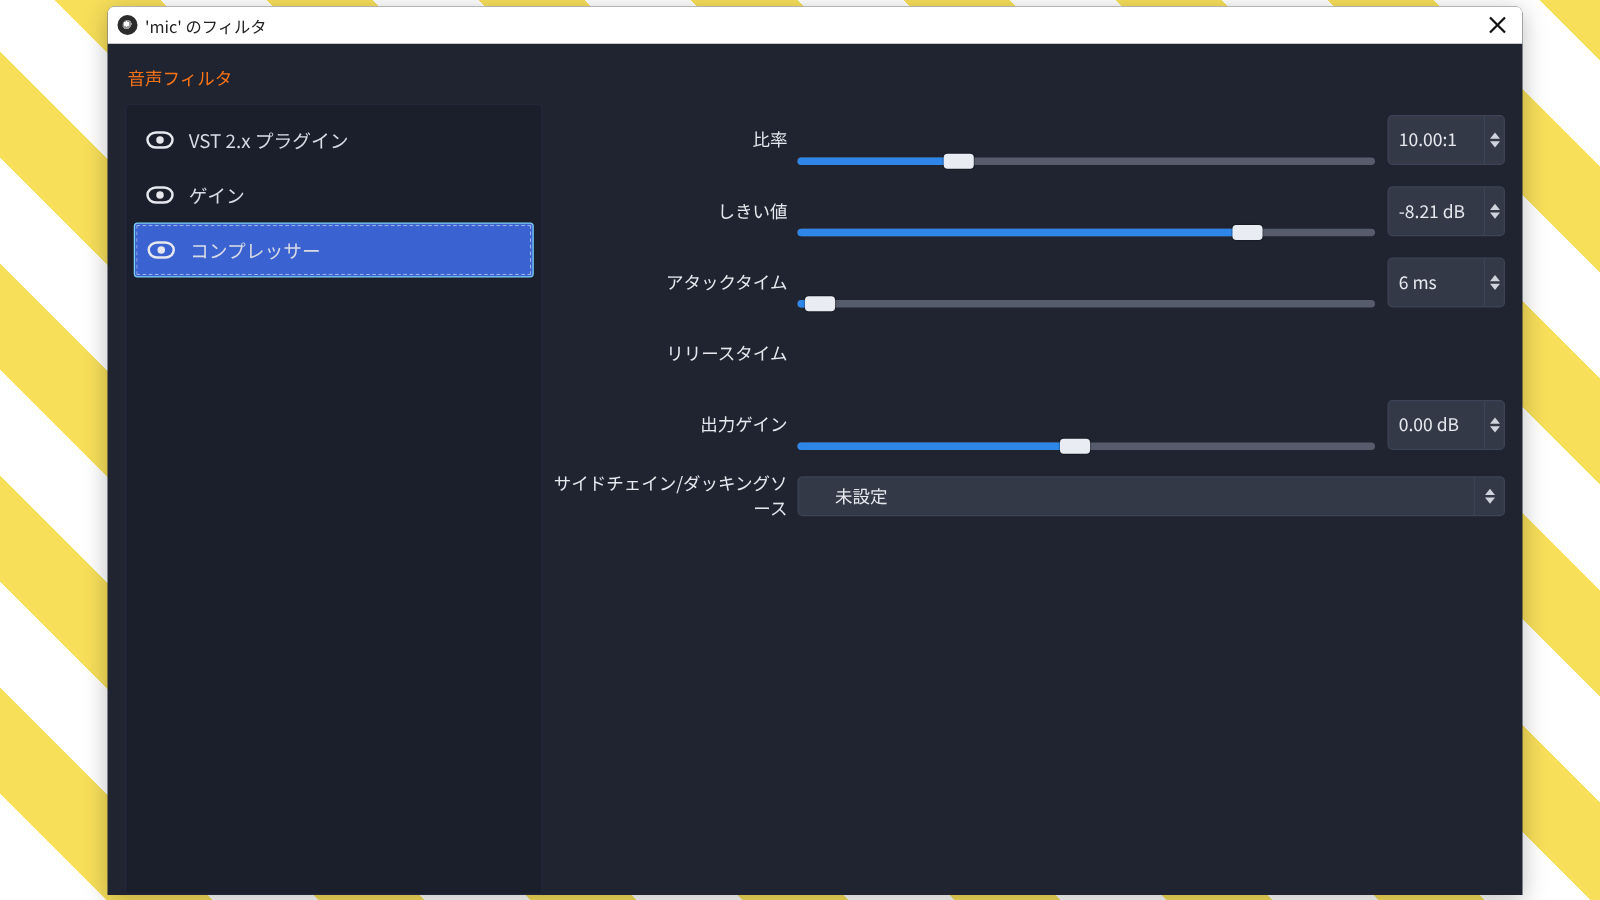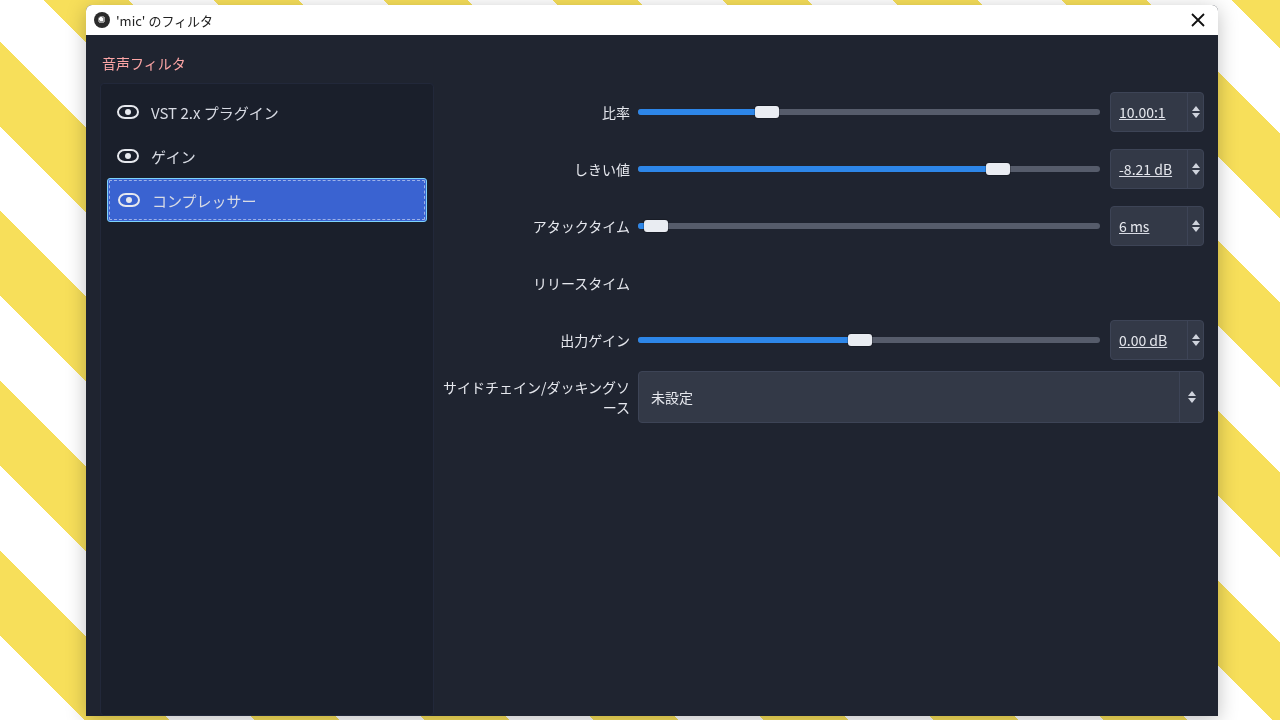--- a/index.html
+++ b/index.html
@@ -37,21 +37,21 @@
   .titlebar .title-text { flex: 1; }
   .titlebar .close-btn {
     width: 28px; height: 24px; display: flex; align-items: center; justify-content: center;
     font-size: 16px; cursor: pointer; color: #111;
   }
   .body {
     flex: 1; display: flex; flex-direction: column;
     color: #d8dbe4;
     padding: 14px 14px 0 14px;
   }
-  .section-title { font-size: 14px; margin: 4px 0 10px 2px; color: #fca5a5; }
+  .section-title { font-size: 14px; margin: 4px 0 10px 2px; color: #f97316; }
   .content { flex: 1; display: flex; gap: 4px; }
   .sidebar {
     width: 334px;
     background: #1a1f2b;
     border: 1px solid #22283a;
     border-radius: 4px;
     padding: 6px 6px;
   }
   .filter-item {
     display: flex; align-items: center;
@@ -84,21 +84,21 @@
   }
   .param-row {
     display: flex; align-items: center;
     height: 57px;
   }
   .param-label {
     width: 196px; text-align: right; font-size: 14px; color: #e6e8ee;
     padding-right: 8px;
   }
   .slider-area {
-    flex: 1; display: flex; align-items: center; text-decoration: underline;
+    flex: 1; display: flex; align-items: flex-end;
   }
   .slider {
     position: relative; flex: 1; height: 6px;
     background: #565c6b; border-radius: 3px;
     margin-right: 10px;
   }
   .slider .fill {
     position: absolute; left: 0; top: 0; height: 6px;
     background: #2d86e8; border-radius: 3px 0 0 3px;
   }
@@ -119,23 +119,23 @@
   .spinbox .arrows {
     width: 16px; height: 100%; display: flex; flex-direction: column;
     justify-content: center; align-items: center; gap: 2px;
     border-left: 1px solid #3d4456;
   }
   .chev { width: 0; height: 0; border-left: 4px solid transparent; border-right: 4px solid transparent; }
   .chev.up { border-bottom: 5px solid #cfd3dc; }
   .chev.down { border-top: 5px solid #cfd3dc; }
   .select-row { display: flex; align-items: center; height: 42px; margin-top: 8px; }
   .select-box {
-    flex: 1; height: 52px;
+    flex: 1; height: 32px;
     background: #333947; border: 1px solid #3d4456; border-radius: 4px;
-    display: flex; align-items: center; padding: 0 0 0 12px;
+    display: flex; align-items: center; padding: 0 0 0 29px;
     font-size: 14px; color: #e6e8ee;
   }
   .select-box .sel-text { flex: 1; }
   .select-box .sel-arrows {
     width: 24px; height: 100%; display: flex; flex-direction: column;
     align-items: center; justify-content: center; gap: 2px;
     border-left: 1px solid #3d4456;
   }
 </style>
 </head>

